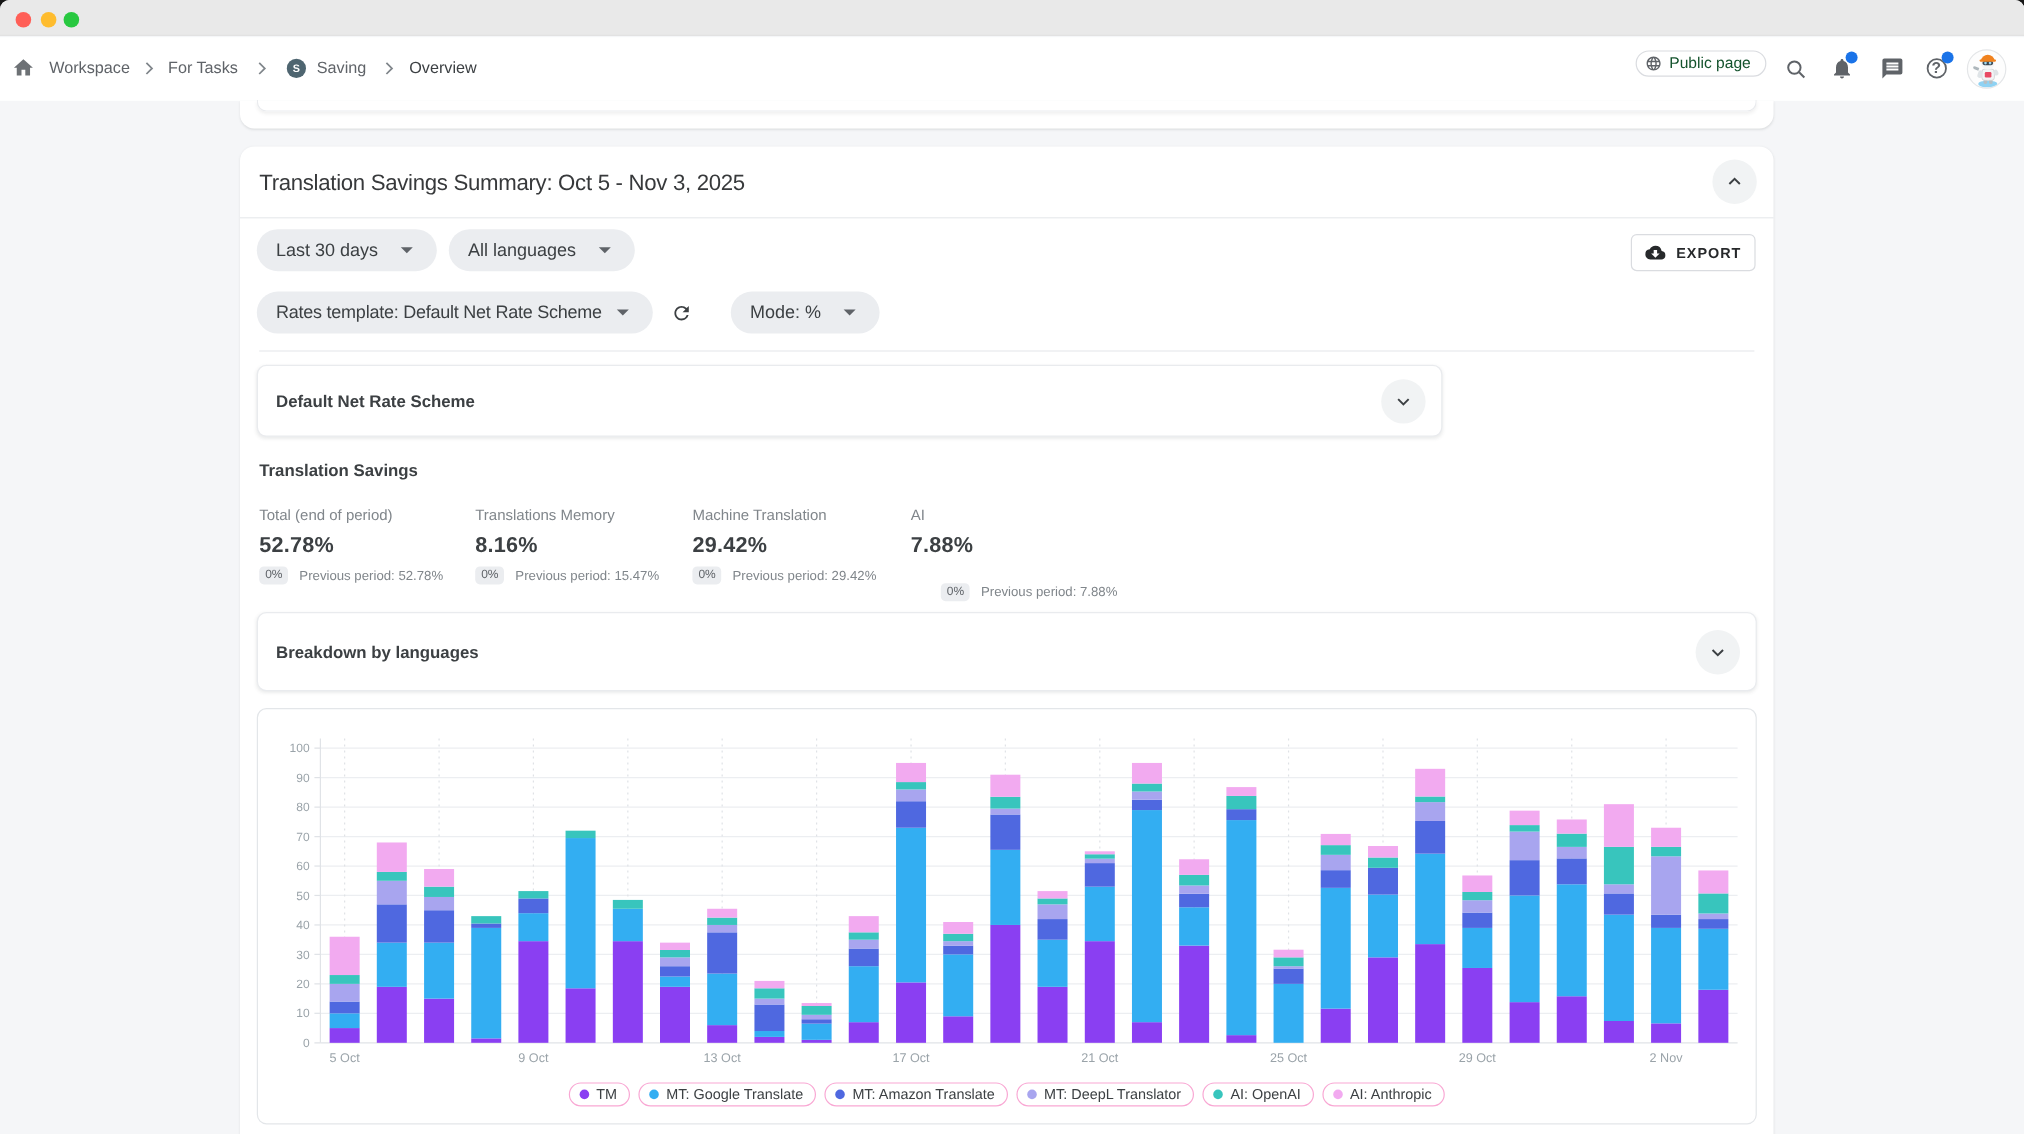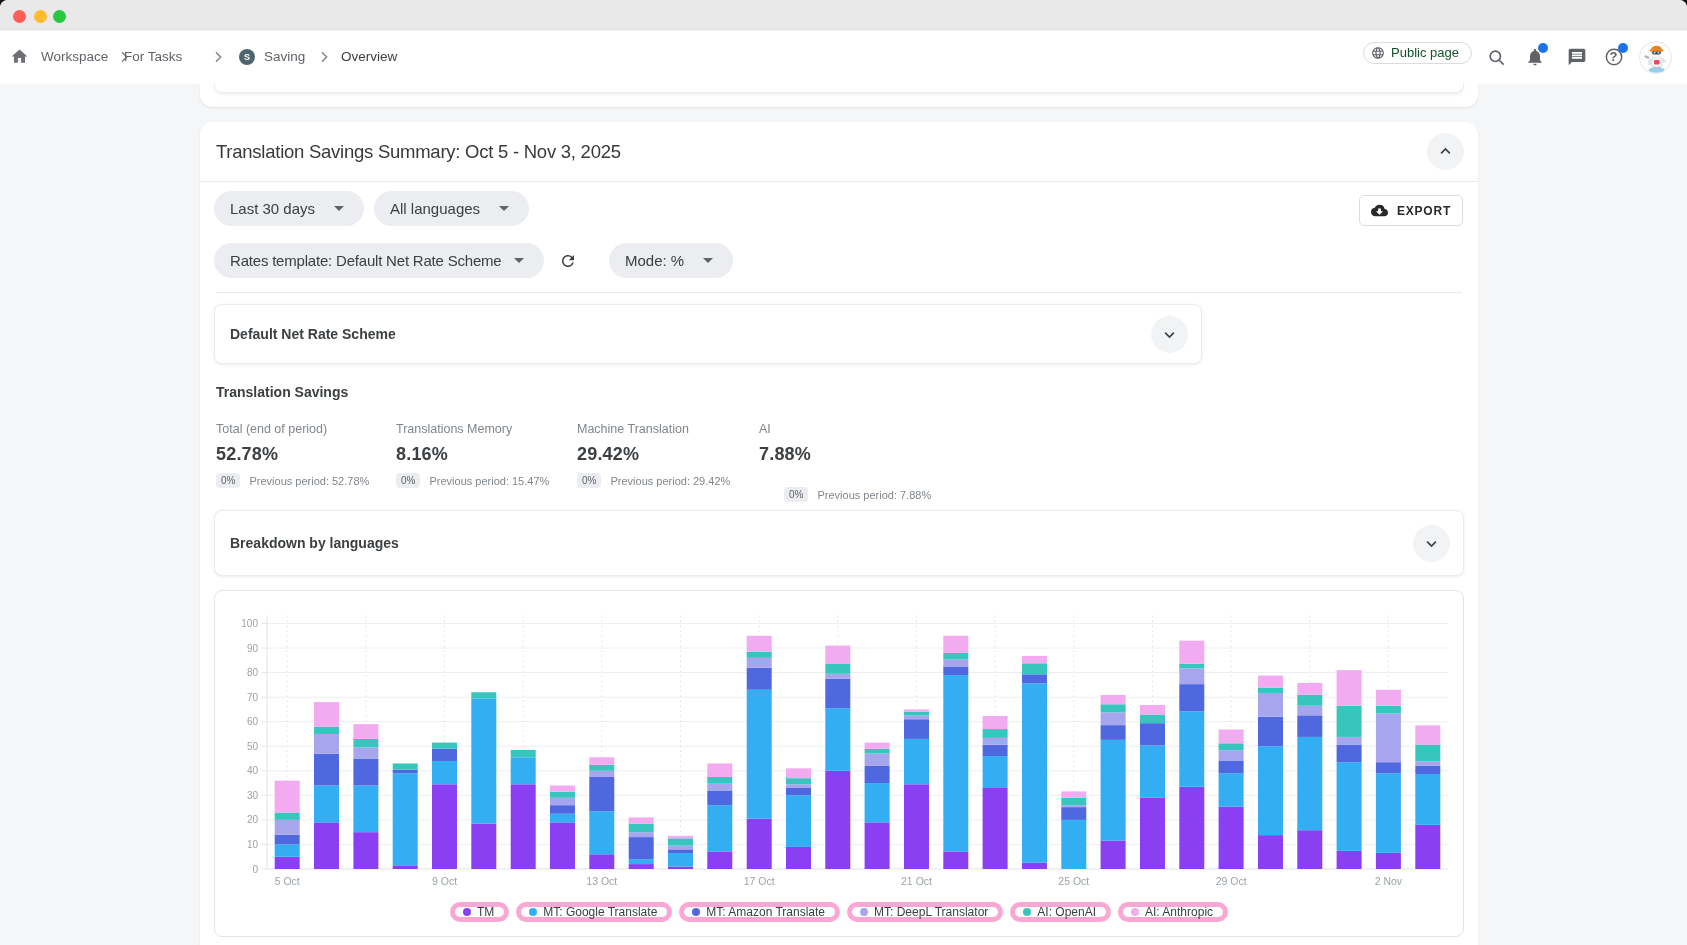--- a/index.html
+++ b/index.html
@@ -10,21 +10,21 @@
 .crumb { position:absolute; top:0; height:51px; display:flex; align-items:center; color:#5f6368; font-size:13.5px; }
 .card { position:absolute; left:200px; width:1278px; background:#fff; }
 .subcard { position:absolute; background:#fff; border:1px solid #e9ebee; border-radius:8px; box-shadow:0 1px 3px rgba(60,64,67,.10); }
 .circbtn { position:absolute; width:37px; height:37px; border-radius:50%; background:#f1f3f4; display:flex; align-items:center; justify-content:center; }
 .pill { position:absolute; height:35px; border-radius:17.5px; background:#ebedf0; display:flex; align-items:center; font-size:15px; color:#3c4043; padding:0 20px 0 16px; }
 .pill .caret { margin-left:19px; width:0; height:0; border-left:5px solid transparent; border-right:5px solid transparent; border-top:5px solid #5f6368; }
 .statlab { font-size:12.5px; color:#80868b; }
 .statval { font-size:18px; font-weight:700; color:#3c4043; letter-spacing:.2px; }
 .zeropill { display:inline-block; background:#ebedf0; color:#5f6368; font-size:10px; border-radius:4px; padding:2px 5px; vertical-align:middle; }
 .prev { font-size:11px; color:#80868b; margin-left:9px; vertical-align:middle; }
-.lg-pill { display:inline-flex; align-items:center; height:20px; border:5px solid #f9a8d4; border-radius:12px; background:#fff; padding:0 10px 0 8px; margin:0 3.5px; font-size:12px; color:#3c4043; white-space:nowrap; }
+.lg-pill { display:inline-flex; align-items:center; height:20px; border:1px solid #f9a8d4; border-radius:12px; background:#fff; padding:0 10px 0 8px; margin:0 3.5px; font-size:12px; color:#3c4043; white-space:nowrap; }
 .lg-dot { width:8px; height:8px; border-radius:50%; margin-right:6px; }
 </style></head>
 <body>
 <div class="win">
 
   <div class="titlebar">
     <span class="tl" style="left:12.5px;background:#ff5f57"></span>
     <span class="tl" style="left:33.5px;background:#febc2e"></span>
     <span class="tl" style="left:53px;background:#28c840"></span>
   </div>
@@ -34,21 +34,21 @@
       <svg width="19" height="19" viewBox="0 0 24 24" fill="#6d7175">
           <path d="M10 20v-6h4v6h5v-8h3L12 3 2 12h3v8z"></path>
         </svg>
     </div>
     <div class="crumb" style="left:41px">Workspace</div>
     <div class="crumb" style="left:116px">
         <svg width="16" height="16" viewBox="0 0 24 24" fill="none" stroke="#80868b" stroke-width="2.2">
           <path d="M9 5l7 7-7 7"></path>
         </svg>
       </div>
-    <div class="crumb" style="left:124px">For Tasks</div>
+    <div class="crumb" style="left:140px">For Tasks</div>
     <div class="crumb" style="left:210px">
         <svg width="16" height="16" viewBox="0 0 24 24" fill="none" stroke="#80868b" stroke-width="2.2">
           <path d="M9 5l7 7-7 7"></path>
         </svg>
       </div>
     <div class="crumb" style="left:239px">
         <span style="width:16px;height:16px;border-radius:50%;background:#4e6570;color:#fff;font-size:9px;font-weight:700;display:flex;align-items:center;justify-content:center;">S</span>
       </div>
     <div class="crumb" style="left:264px">Saving</div>
     <div class="crumb" style="left:316px">

